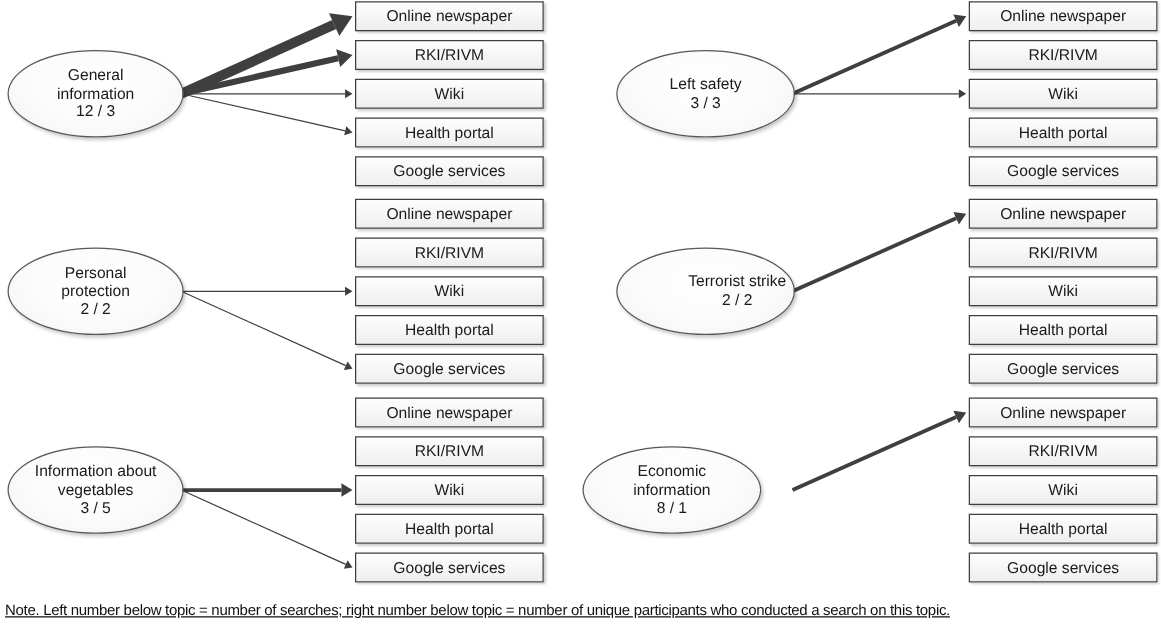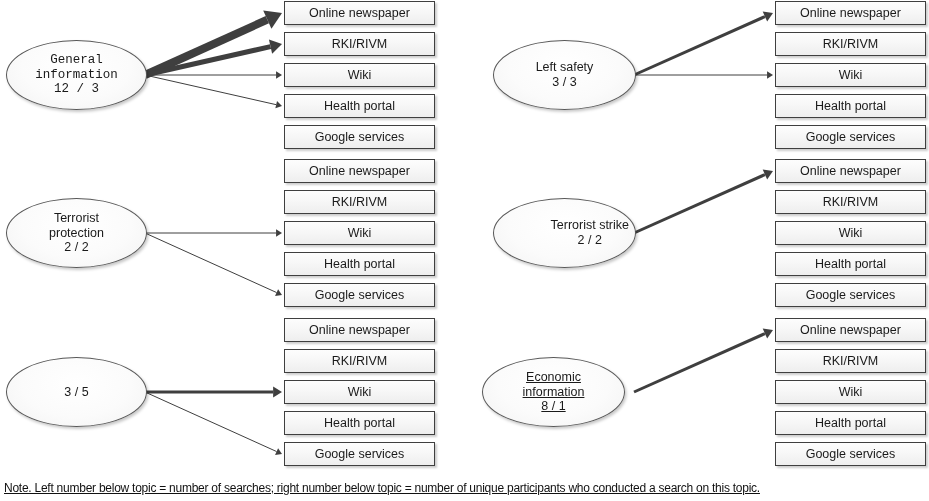--- a/index.html
+++ b/index.html
@@ -149,60 +149,61 @@
       </div>
       <div class="source-box" style="left: 284px; top: 63px;">
         <span>Wiki</span>
       </div>
       <div class="source-box" style="left: 284px; top: 94px;">
         <span>Health portal</span>
       </div>
       <div class="source-box" style="left: 284px; top: 125px;">
         <span>Google services</span>
       </div>
-      <div class="topic-node" style="left: 6px; top: 40px; width: 141px; height: 70px; font-family: Liberation Mono, monospace;">
+      <div class="topic-node" style="left: 6px; top: 40px; width: 141px; height: 70px;">
         <div class="topic-label"><span>General
 information</span><span class="topic-counts">12 / 3</span></div>
       </div>
       <div class="source-box" style="left: 284px; top: 159px;">
         <span>Online newspaper</span>
       </div>
       <div class="source-box" style="left: 284px; top: 190px;">
         <span>RKI/RIVM</span>
       </div>
       <div class="source-box" style="left: 284px; top: 221px;">
         <span>Wiki</span>
       </div>
       <div class="source-box" style="left: 284px; top: 252px;">
         <span>Health portal</span>
       </div>
       <div class="source-box" style="left: 284px; top: 283px;">
         <span>Google services</span>
       </div>
       <div class="topic-node" style="left: 6px; top: 198px; width: 141px; height: 70px;">
-        <div class="topic-label"><span>Terrorist
+        <div class="topic-label"><span>Personal
 protection</span><span class="topic-counts">2 / 2</span></div>
       </div>
       <div class="source-box" style="left: 284px; top: 318px;">
         <span>Online newspaper</span>
       </div>
       <div class="source-box" style="left: 284px; top: 349px;">
         <span>RKI/RIVM</span>
       </div>
       <div class="source-box" style="left: 284px; top: 380px;">
         <span>Wiki</span>
       </div>
       <div class="source-box" style="left: 284px; top: 411px;">
         <span>Health portal</span>
       </div>
       <div class="source-box" style="left: 284px; top: 442px;">
         <span>Google services</span>
       </div>
       <div class="topic-node" style="left: 6px; top: 357px; width: 141px; height: 70px;">
-        <div class="topic-label"><span class="topic-counts">3 / 5</span></div>
+        <div class="topic-label"><span>Information about
+vegetables</span><span class="topic-counts">3 / 5</span></div>
       </div>
       <div class="source-box" style="left: 775px; top: 1px;">
         <span>Online newspaper</span>
       </div>
       <div class="source-box" style="left: 775px; top: 32px;">
         <span>RKI/RIVM</span>
       </div>
       <div class="source-box" style="left: 775px; top: 63px;">
         <span>Wiki</span>
       </div>
@@ -241,20 +242,20 @@
       </div>
       <div class="source-box" style="left: 775px; top: 380px;">
         <span>Wiki</span>
       </div>
       <div class="source-box" style="left: 775px; top: 411px;">
         <span>Health portal</span>
       </div>
       <div class="source-box" style="left: 775px; top: 442px;">
         <span>Google services</span>
       </div>
-      <div class="topic-node" style="left: 482px; top: 357px; width: 143px; height: 70px; text-decoration: underline;">
+      <div class="topic-node" style="left: 466px; top: 357px; width: 143px; height: 70px;">
         <div class="topic-label"><span>Economic
 information</span><span class="topic-counts">8 / 1</span></div>
       </div>
     </div>
 </div>
 
 <div id="footnote">Note. Left number below topic = number of searches; right number below topic = number of unique participants who conducted a search on this topic.</div>
 
 </body></html>

